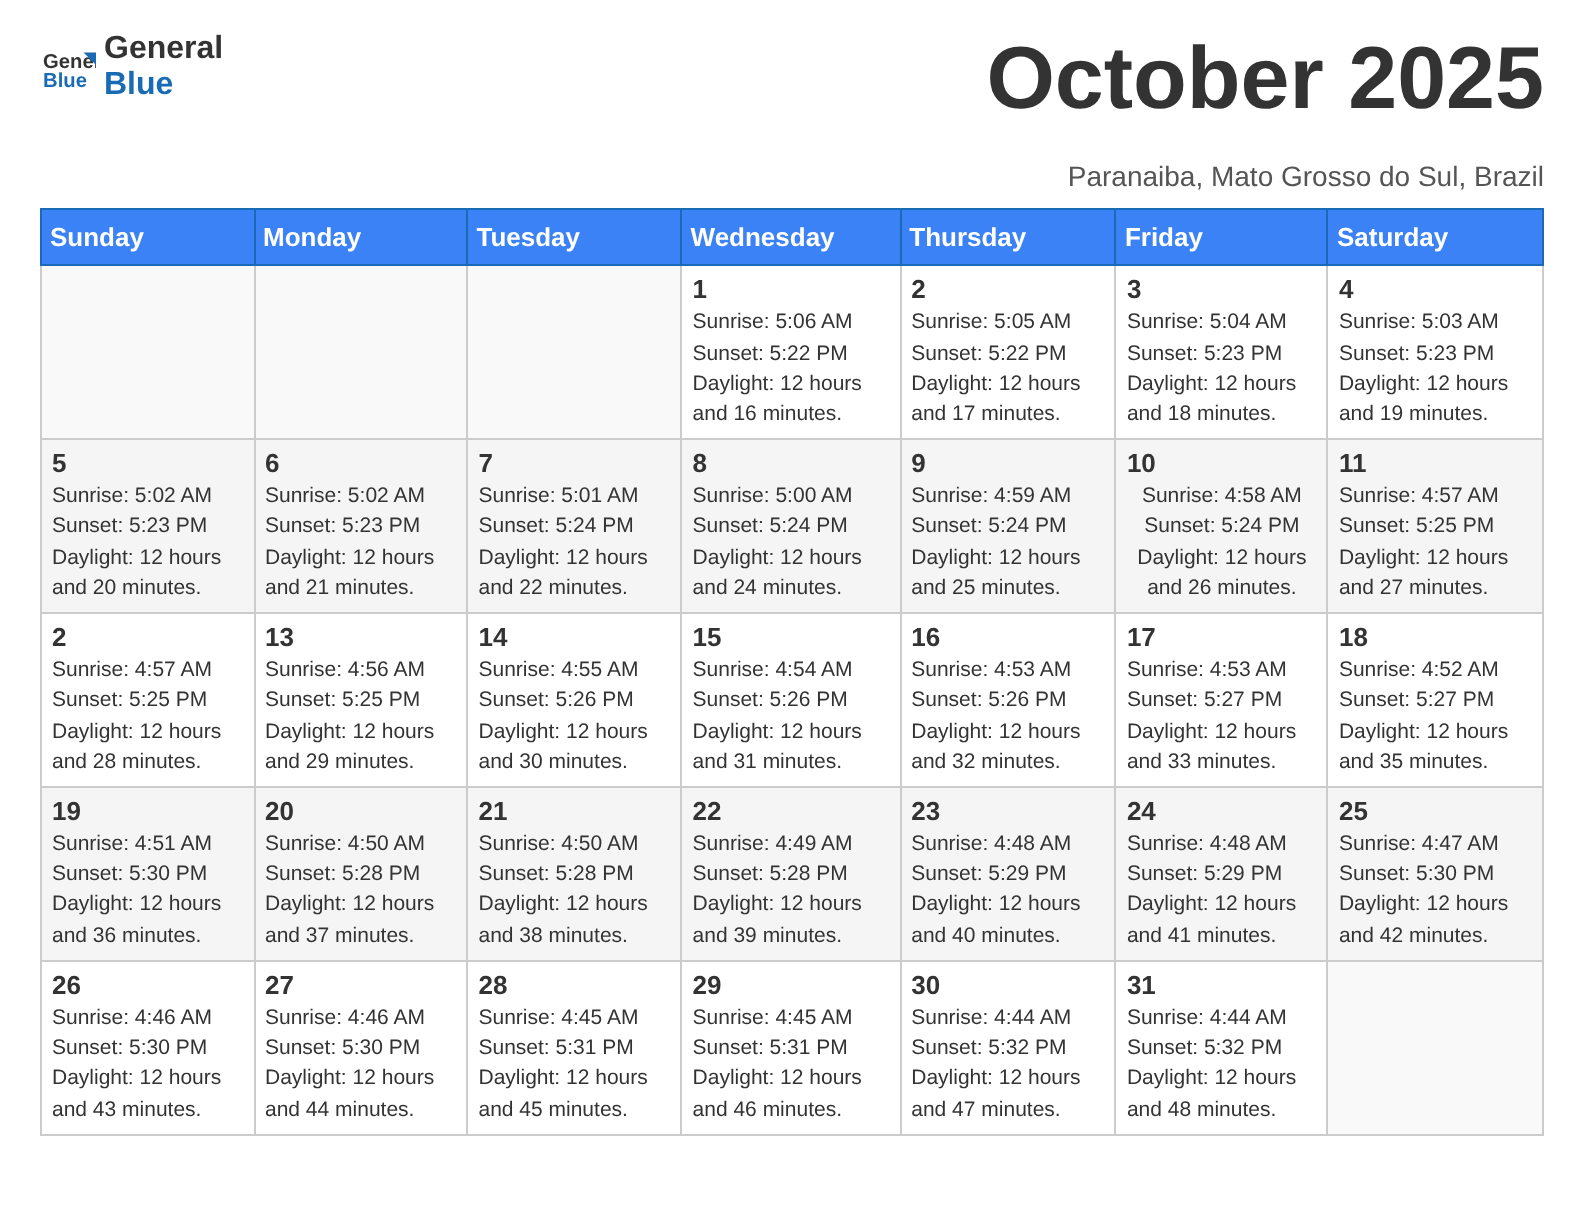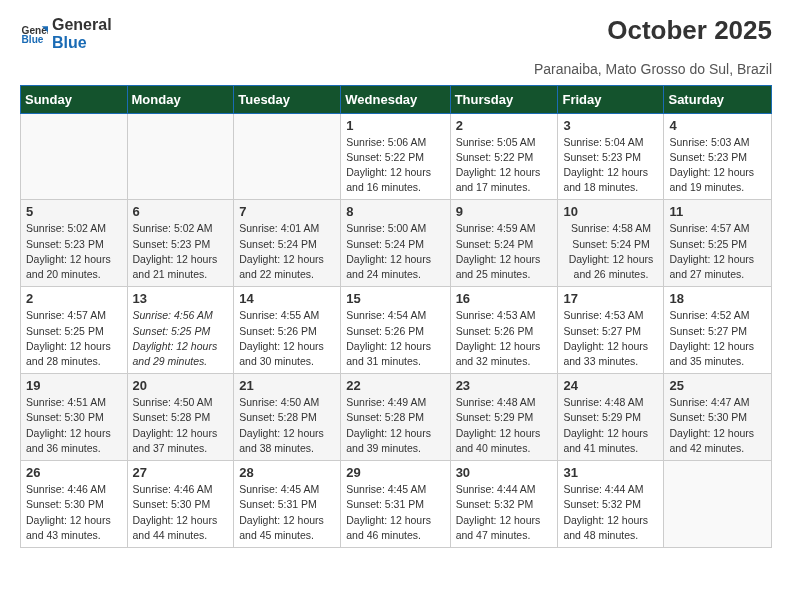--- a/index.html
+++ b/index.html
@@ -25,37 +25,37 @@
       gap: 4px;
     }
     .logo-icon {
       width: 28px;
       height: 28px;
     }
     .title-block {
       text-align: right;
     }
     .month-title {
-      font-size: 26px;
+      font-size: 44px;
       font-weight: bold;
       color: #333;
       line-height: 1.1;
     }
     .subtitle {
       font-size: 14px;
       color: #555;
       margin-top: 16px;
     }
     .calendar {
       width: 100%;
       border-collapse: collapse;
       margin-top: 8px;
     }
     .calendar th {
-      background: #14532d;
+      background: #3b82f6;
       color: #fff;
       font-size: 13px;
       font-weight: bold;
       padding: 6px 4px;
       text-align: left;
       border: 1px solid #1a6bb5;
     }
     .calendar td {
       border: 1px solid #ccc;
       vertical-align: top;
@@ -156,21 +156,21 @@
 Daylight: 12 hours and 20 minutes.</div>
           </td>
           <td>
             <span class="day-num">6</span>
             <div class="day-info" style="white-space: pre-line;">Sunrise: 5:02 AM
 Sunset: 5:23 PM
 Daylight: 12 hours and 21 minutes.</div>
           </td>
           <td>
             <span class="day-num">7</span>
-            <div class="day-info" style="white-space: pre-line;">Sunrise: 4:01 AM
+            <div class="day-info" style="white-space: pre-line;">Sunrise: 5:01 AM
 Sunset: 5:24 PM
 Daylight: 12 hours and 22 minutes.</div>
           </td>
           <td>
             <span class="day-num">8</span>
             <div class="day-info" style="white-space: pre-line;">Sunrise: 5:00 AM
 Sunset: 5:24 PM
 Daylight: 12 hours and 24 minutes.</div>
           </td>
           <td>
@@ -194,21 +194,21 @@
         </tr>
         <tr>
           <td>
             <span class="day-num">2</span>
             <div class="day-info" style="white-space: pre-line;">Sunrise: 4:57 AM
 Sunset: 5:25 PM
 Daylight: 12 hours and 28 minutes.</div>
           </td>
           <td>
             <span class="day-num">13</span>
-            <div class="day-info" style="white-space: pre-line; font-style: italic;">Sunrise: 4:56 AM
+            <div class="day-info" style="white-space: pre-line;">Sunrise: 4:56 AM
 Sunset: 5:25 PM
 Daylight: 12 hours and 29 minutes.</div>
           </td>
           <td>
             <span class="day-num">14</span>
             <div class="day-info" style="white-space: pre-line;">Sunrise: 4:55 AM
 Sunset: 5:26 PM
 Daylight: 12 hours and 30 minutes.</div>
           </td>
           <td>

